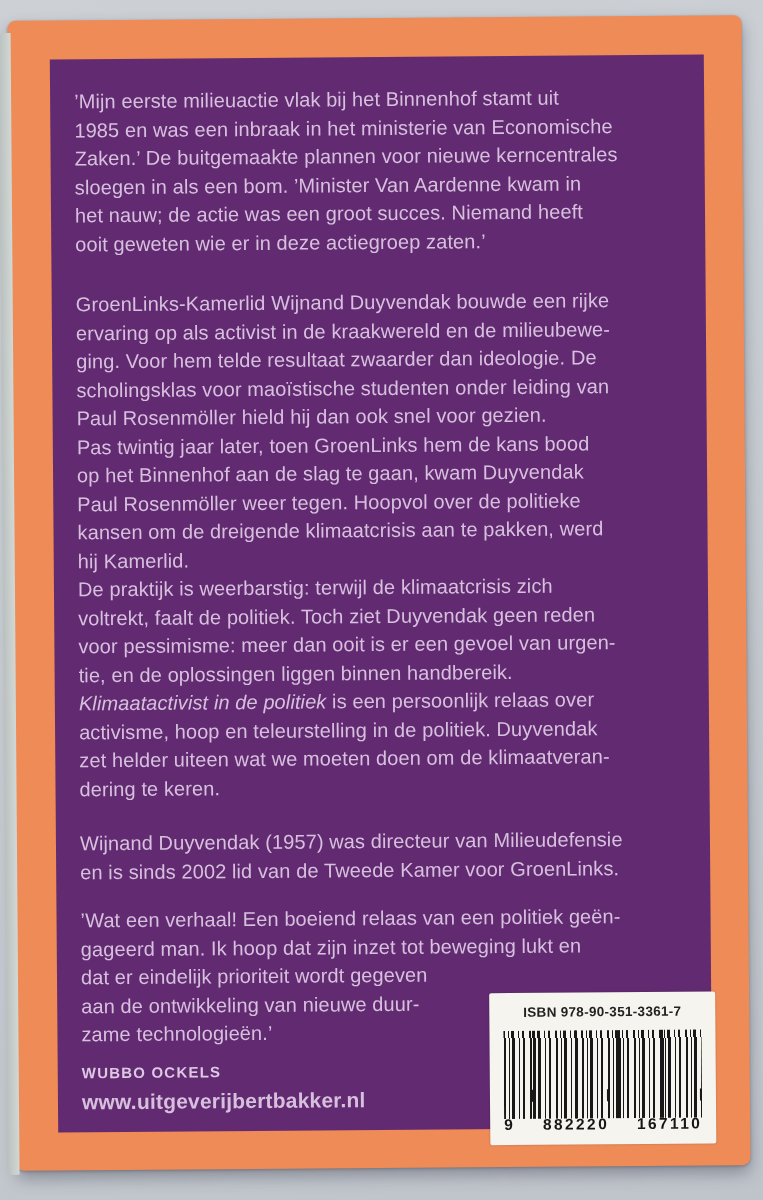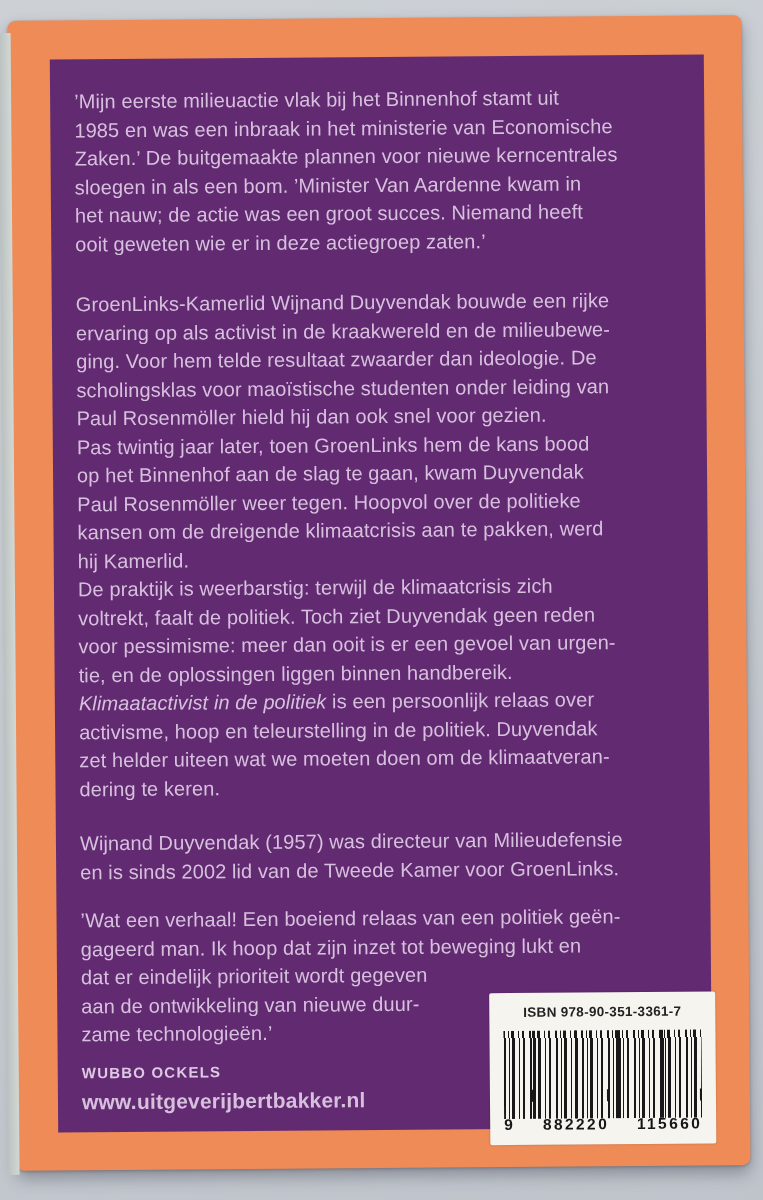--- a/index.html
+++ b/index.html
@@ -142,19 +142,19 @@
 
       <div class="barcode-box">
         <div class="isbn">ISBN 978-90-351-3361-7</div>
         <div class="bars"></div>
         <div class="guard g1"></div>
         <div class="guard g2"></div>
         <div class="guard g3"></div>
         <div class="ean">
           <span>9</span>
           <span>882220</span>
-          <span>115660</span>
+          <span>167110</span>
         </div>
       </div>
 
     </div>
   </div>
 </div>
 
 </body></html>

